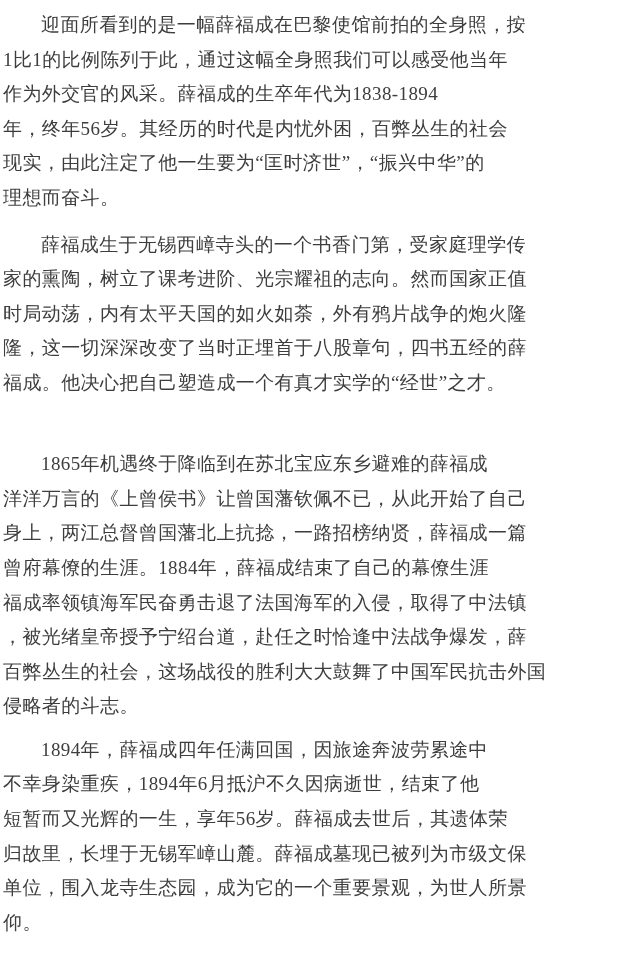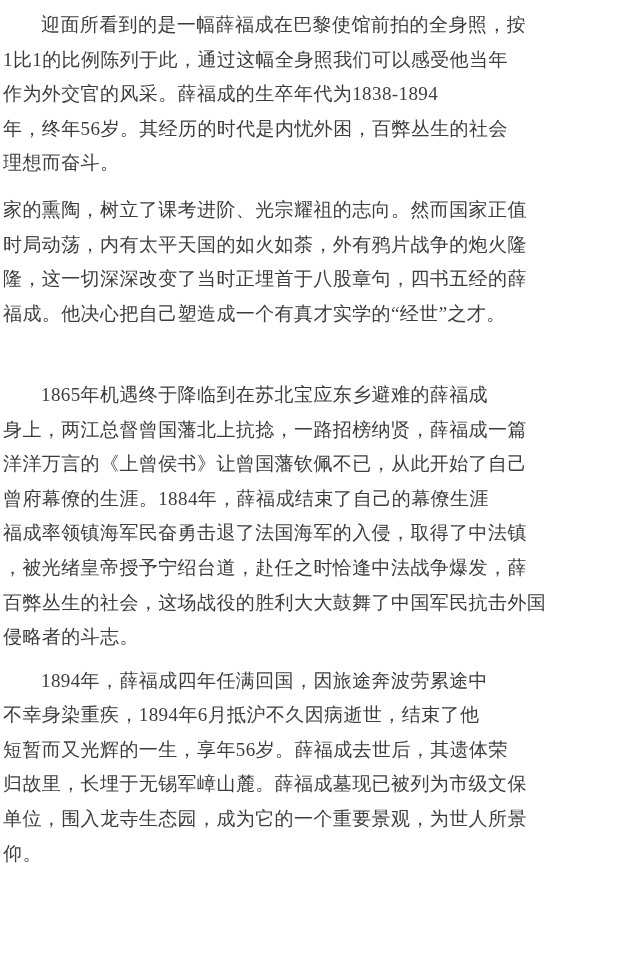--- a/index.html
+++ b/index.html
@@ -41,36 +41,38 @@
 </style>
 </head>
 <body>
 
 <div class="doc">
   <div class="para para-gap-small">
       <div class="line first-line">迎面所看到的是一幅薛福成在巴黎使馆前拍的全身照，按</div>
       <div class="line">1比1的比例陈列于此，通过这幅全身照我们可以感受他当年</div>
       <div class="line">作为外交官的风采。薛福成的生卒年代为1838-1894</div>
       <div class="line">年，终年56岁。其经历的时代是内忧外困，百弊丛生的社会</div>
+      <div class="line">现实，由此注定了他一生要为“匡时济世”，“振兴中华”的</div>
       <div class="line">理想而奋斗。</div>
     </div>
 
   <div class="para para-gap-small">
+      <div class="line first-line">薛福成生于无锡西嶂寺头的一个书香门第，受家庭理学传</div>
       <div class="line">家的熏陶，树立了课考进阶、光宗耀祖的志向。然而国家正值</div>
       <div class="line">时局动荡，内有太平天国的如火如荼，外有鸦片战争的炮火隆</div>
       <div class="line">隆，这一切深深改变了当时正埋首于八股章句，四书五经的薛</div>
       <div class="line">福成。他决心把自己塑造成一个有真才实学的“经世”之才。</div>
     </div>
 
   <div class="blank-line-spacer"></div>
 
   <div class="para para-gap-medium">
       <div class="line first-line">1865年机遇终于降临到在苏北宝应东乡避难的薛福成</div>
+      <div class="line">洋洋万言的《上曾侯书》让曾国藩钦佩不已，从此开始了自己</div>
       <div class="line">身上，两江总督曾国藩北上抗捻，一路招榜纳贤，薛福成一篇</div>
-      <div class="line">洋洋万言的《上曾侯书》让曾国藩钦佩不已，从此开始了自己</div>
       <div class="line">曾府幕僚的生涯。1884年，薛福成结束了自己的幕僚生涯</div>
       <div class="line">福成率领镇海军民奋勇击退了法国海军的入侵，取得了中法镇</div>
       <div class="line">，被光绪皇帝授予宁绍台道，赴任之时恰逢中法战争爆发，薛</div>
       <div class="line">百弊丛生的社会，这场战役的胜利大大鼓舞了中国军民抗击外国</div>
       <div class="line">侵略者的斗志。</div>
     </div>
 
   <div class="para">
       <div class="line first-line">1894年，薛福成四年任满回国，因旅途奔波劳累途中</div>
       <div class="line">不幸身染重疾，1894年6月抵沪不久因病逝世，结束了他</div>

